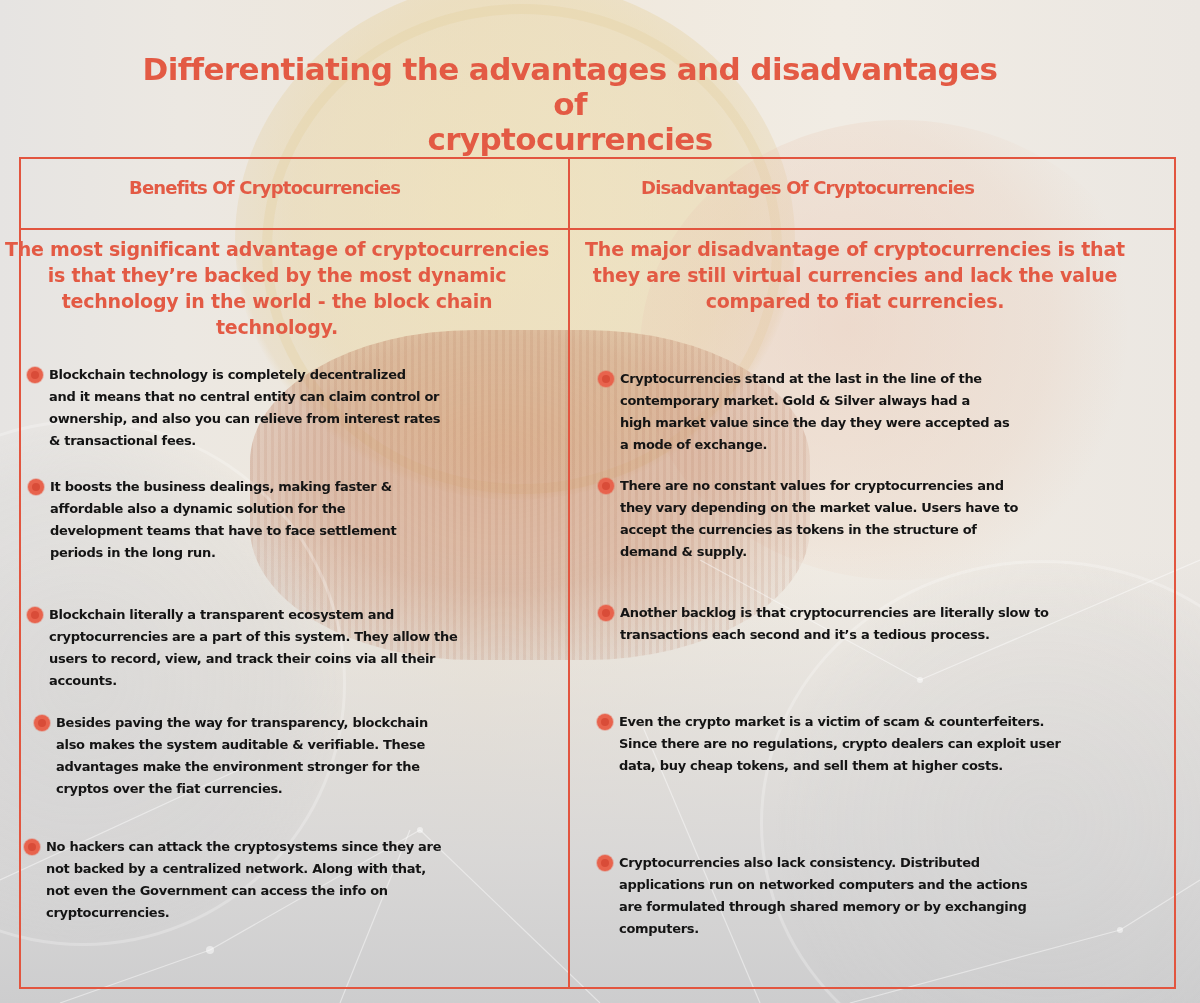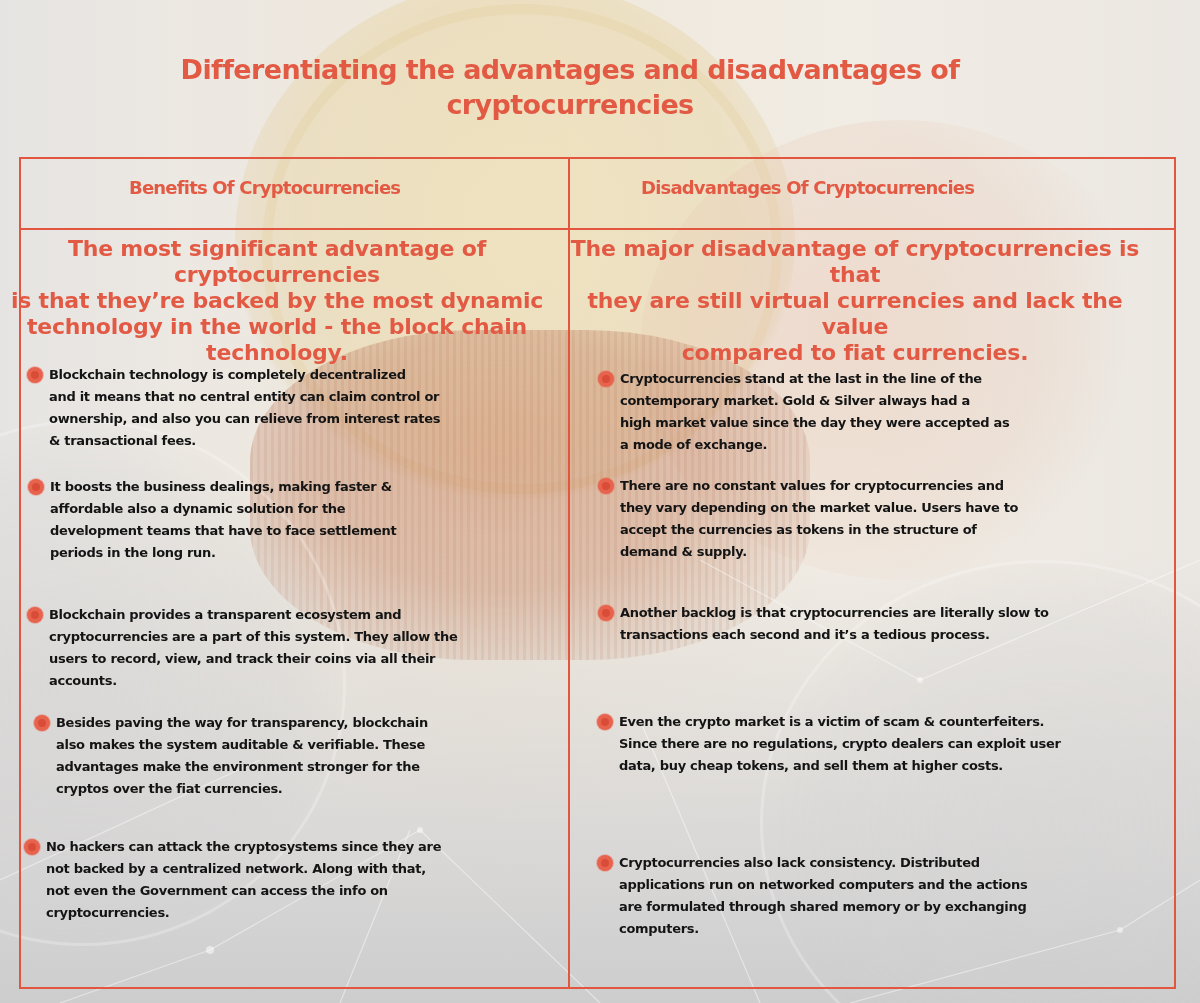--- a/index.html
+++ b/index.html
@@ -46,42 +46,42 @@
       border: 3px solid rgba(255,255,255,0.25);
     }
     .bg svg.net { position: absolute; left: 0; top: 0; }
 
     .content { position: absolute; inset: 0; z-index: 1; }
 
     .page-title {
       position: absolute; left: 130px; top: 52px; width: 880px;
       text-align: center; color: #e35a44;
       font-family: "DejaVu Sans", sans-serif; font-weight: bold;
-      font-size: 27px; line-height: 35px; letter-spacing: -0.6px;
+      font-size: 31px; line-height: 35px; letter-spacing: -0.6px;
     }
 
     .table {
       position: absolute; left: 19px; top: 157px; width: 1157px; height: 832px;
       border: 2px solid #e2553f; box-sizing: border-box; padding-left: 20px;
     }
     .table .hline { position: absolute; left: 0; right: 0; top: 69px; height: 2px; background: #e2553f; }
     .table .vline { position: absolute; top: 0; bottom: 0; left: 547px; width: 2px; background: #e2553f; }
 
     .col-head {
       position: absolute; top: 17px; color: #e35a44;
       font-family: "DejaVu Sans", sans-serif; font-weight: bold;
       font-size: 18px; letter-spacing: -0.8px; line-height: 24px;
     }
     .col-head.left { left: 108px; }
     .col-head.right { left: 620px; }
 
     .intro {
       position: absolute; text-align: center; color: #e35a44;
       font-family: "DejaVu Sans", sans-serif; font-weight: bold;
-      font-size: 22px; line-height: 26px; letter-spacing: -0.2px;
+      font-size: 19px; line-height: 26px; letter-spacing: -0.2px;
     }
     .intro.left { left: 2px; width: 550px; top: 80px; }
     .intro.right { left: 560px; width: 590px; top: 80px; }
 
     .point {
       position: absolute; display: flex; align-items: flex-start;
     }
     .point .dot {
       flex: 0 0 auto; width: 16px; height: 16px; border-radius: 50%;
       background: #e8634d; margin-top: 3px; margin-right: 6px; position: relative;
@@ -172,21 +172,21 @@
       <div>It boosts the business dealings, making faster &amp;</div>
       <div>affordable also a dynamic solution for the</div>
       <div>development teams that have to face settlement</div>
       <div>periods in the long run.</div>
     </div>
   </div>
 
   <div class="point" style="left:27px; top:604px;">
     <span class="dot"></span>
     <div class="text">
-      <div>Blockchain provides a transparent ecosystem and</div>
+      <div>Blockchain literally a transparent ecosystem and</div>
       <div>cryptocurrencies are a part of this system. They allow the</div>
       <div>users to record, view, and track their coins via all their</div>
       <div>accounts.</div>
     </div>
   </div>
 
   <div class="point" style="left:34px; top:712px;">
     <span class="dot"></span>
     <div class="text">
       <div>Besides paving the way for transparency, blockchain</div>

